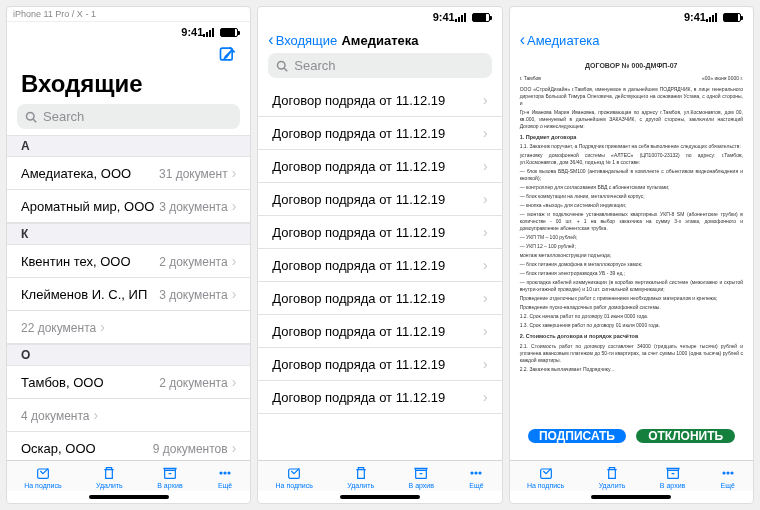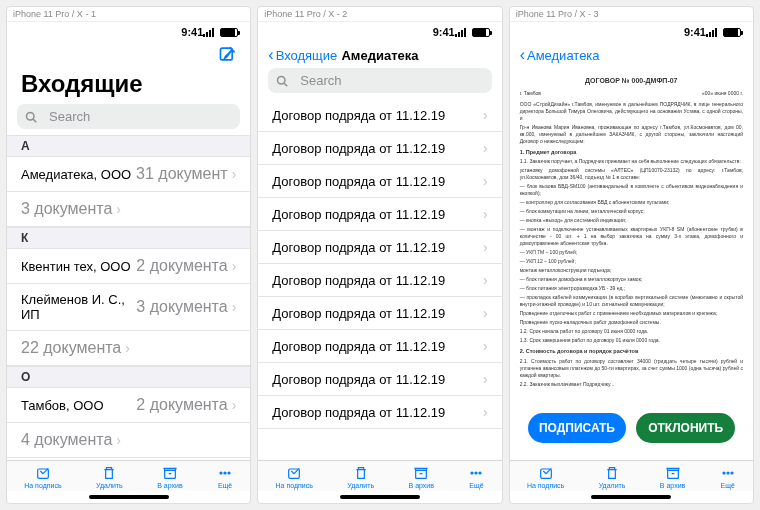--- a/index.html
+++ b/index.html
@@ -80,42 +80,42 @@
     width: 20px; height: 20px;
   }
   .compose-icon svg { width:100%; height:100%; stroke:#007aff; fill:none; stroke-width:2; }
   .search {
     margin: 0 10px 6px;
     background: #eceded;
     border-radius: 8px;
     display: flex;
     align-items: center;
     padding: 5px 8px;
-    gap: 12px;
+    gap: 6px;
   }
   .search svg { width:12px; height:12px; stroke:#8e8e93; fill:none; stroke-width:2;}
   .search span { color:#8e8e93; font-size: 13px; }
   .section-header {
     background: #f2f2f6;
     padding: 3px 14px;
     font-size: 12px;
     font-weight: 600;
     color: #333;
     border-top: 1px solid #e3e3e6;
     border-bottom: 1px solid #e3e3e6;
   }
   .row {
     display: flex;
-    align-items: center;
+    align-items: flex-end;
     padding: 8px 14px;
     border-bottom: 1px solid #e3e3e6;
     font-size: 13px;
   }
   .row .title { flex: 1; color: #000; }
-  .row .sub { color: #8e8e93; font-size: 16px; margin-right: 4px; }
+  .row .sub { color: #8e8e93; font-size: 12px; margin-right: 4px; }
   .row .chev { color: #c7c7cc; font-size: 14px; }
   .list { flex: 1; overflow: hidden; }
   .toolbar {
     display: flex;
     justify-content: space-around;
     align-items: center;
     padding: 4px 0 2px;
     border-top: 1px solid #d6d6d8;
     background: #fafafa;
   }
@@ -153,21 +153,21 @@
     bottom: 60px;
     left: 0; right: 0;
     display: flex;
     gap: 10px;
     padding: 0 18px;
   }
   .btn {
     flex: 1;
     border: none;
     border-radius: 18px;
-    padding: 8px 0;
+    padding: 0 0;
     font-size: 12px;
     font-weight: 600;
     color: #fff;
   }
   .btn-sign { background: #007aff; }
   .btn-reject { background: #15803d; }
 </style>
 </head>
 <body>
 
@@ -209,20 +209,21 @@
     <span>Search</span>
   </div>
   <div class="list" id="list1">
       <div class="section-header">А</div>
       <div class="row">
         <span class="title">Амедиатека, ООО</span>
         <span class="sub">31 документ</span>
         <span class="chev">›</span>
       </div>
       <div class="row">
+        <span class="title">Ароматный мир, ООО</span>
         <span class="sub">3 документа</span>
         <span class="chev">›</span>
       </div>
       <div class="section-header">К</div>
       <div class="row">
         <span class="title">Квентин тех, ООО</span>
         <span class="sub">2 документа</span>
         <span class="chev">›</span>
       </div>
       <div class="row">
@@ -277,21 +278,20 @@
           <circle cx="12" cy="12" r="1.5" fill="#007aff"></circle>
           <circle cx="18" cy="12" r="1.5" fill="#007aff"></circle>
         </svg>
         <span>Ещё</span>
       </div>
     </div>
   <div class="home-ind"></div>
 </div>
 
 <div class="phone">
-  <div class="frame-label">iPhone 11 Pro / X - 2</div>
   <div class="status-bar">
     <span>9:41</span>
     <span class="status-right">
       <span class="signal">
           <i></i>
           <i></i>
           <i></i>
           <i></i>
         </span>
       <span><svg viewBox="0 0 12 9">
@@ -385,21 +385,20 @@
           <circle cx="12" cy="12" r="1.5" fill="#007aff"></circle>
           <circle cx="18" cy="12" r="1.5" fill="#007aff"></circle>
         </svg>
         <span>Ещё</span>
       </div>
     </div>
   <div class="home-ind"></div>
 </div>
 
 <div class="phone">
-  <div class="frame-label">iPhone 11 Pro / X - 3</div>
   <div class="status-bar">
     <span>9:41</span>
     <span class="status-right">
       <span class="signal">
           <i></i>
           <i></i>
           <i></i>
           <i></i>
         </span>
       <span><svg viewBox="0 0 12 9">

